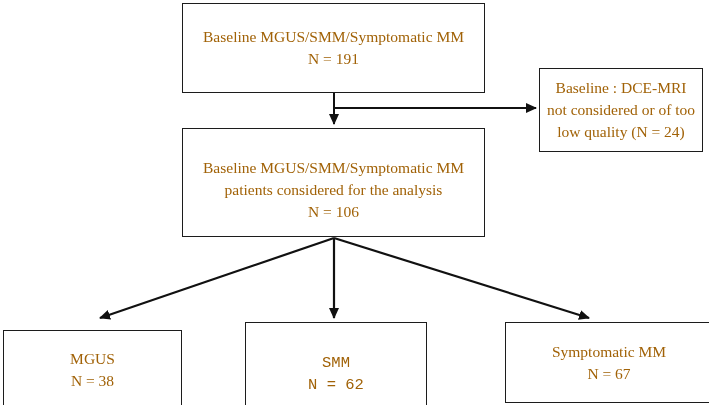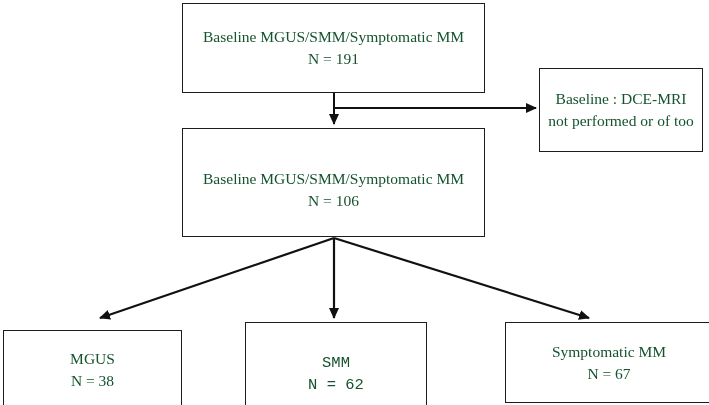--- a/index.html
+++ b/index.html
@@ -6,21 +6,21 @@
     margin: 0;
     padding: 0;
     background: #ffffff;
   }
   .canvas {
     position: relative;
     width: 709px;
     height: 405px;
     background: #ffffff;
     font-family: "Liberation Serif", "DejaVu Serif", serif;
-    color: #14532d;
+    color: #a16207;
     overflow: hidden;
   }
   .arrow-layer {
     position: absolute;
     left: 0;
     top: 0;
     width: 709px;
     height: 405px;
     pointer-events: none;
   }
@@ -63,25 +63,27 @@
     <line x1="334" y1="238" x2="589" y2="318" stroke="#111111" stroke-width="2.2" marker-end="url(#ah)"></line>
   </svg>
 
   <div class="box box-top">
     <div class="line">Baseline MGUS/SMM/Symptomatic MM</div>
     <div class="line">N = 191</div>
   </div>
 
   <div class="box box-excluded">
     <div class="line">Baseline : DCE-MRI</div>
-    <div class="line">not performed or of too</div>
+    <div class="line">not considered or of too</div>
+    <div class="line">low quality (N = 24)</div>
   </div>
 
   <div class="box box-analysis">
     <div class="line">Baseline MGUS/SMM/Symptomatic MM</div>
+    <div class="line">patients considered for the analysis</div>
     <div class="line">N = 106</div>
   </div>
 
   <div class="box box-mgus">
     <div class="line">MGUS</div>
     <div class="line">N = 38</div>
   </div>
 
   <div class="box box-smm">
     <div class="line">SMM</div>

